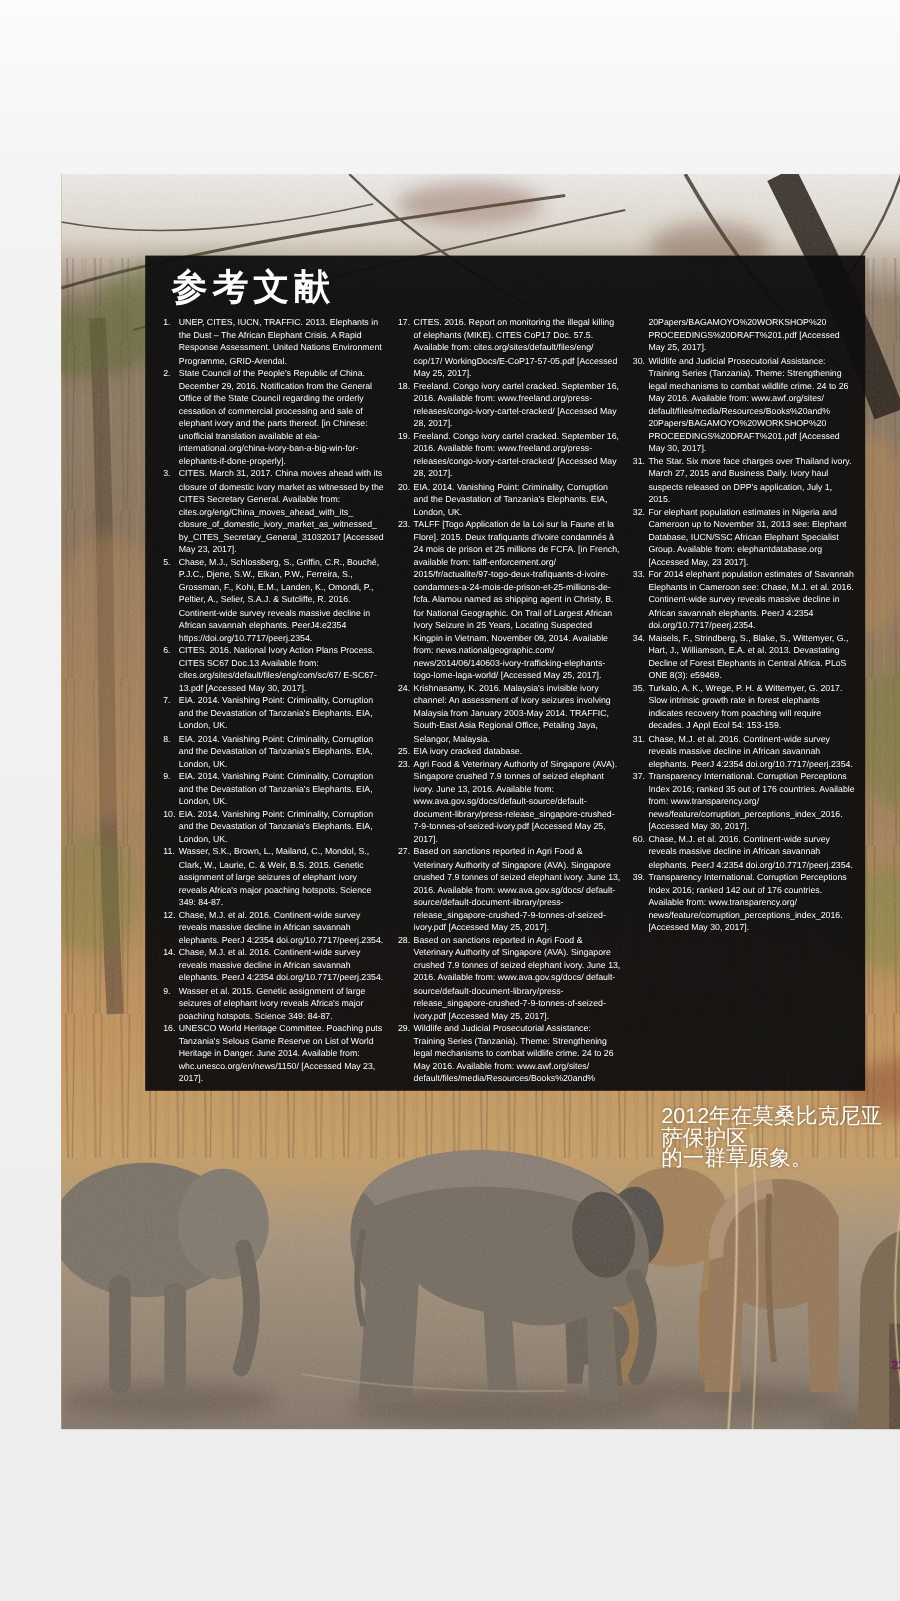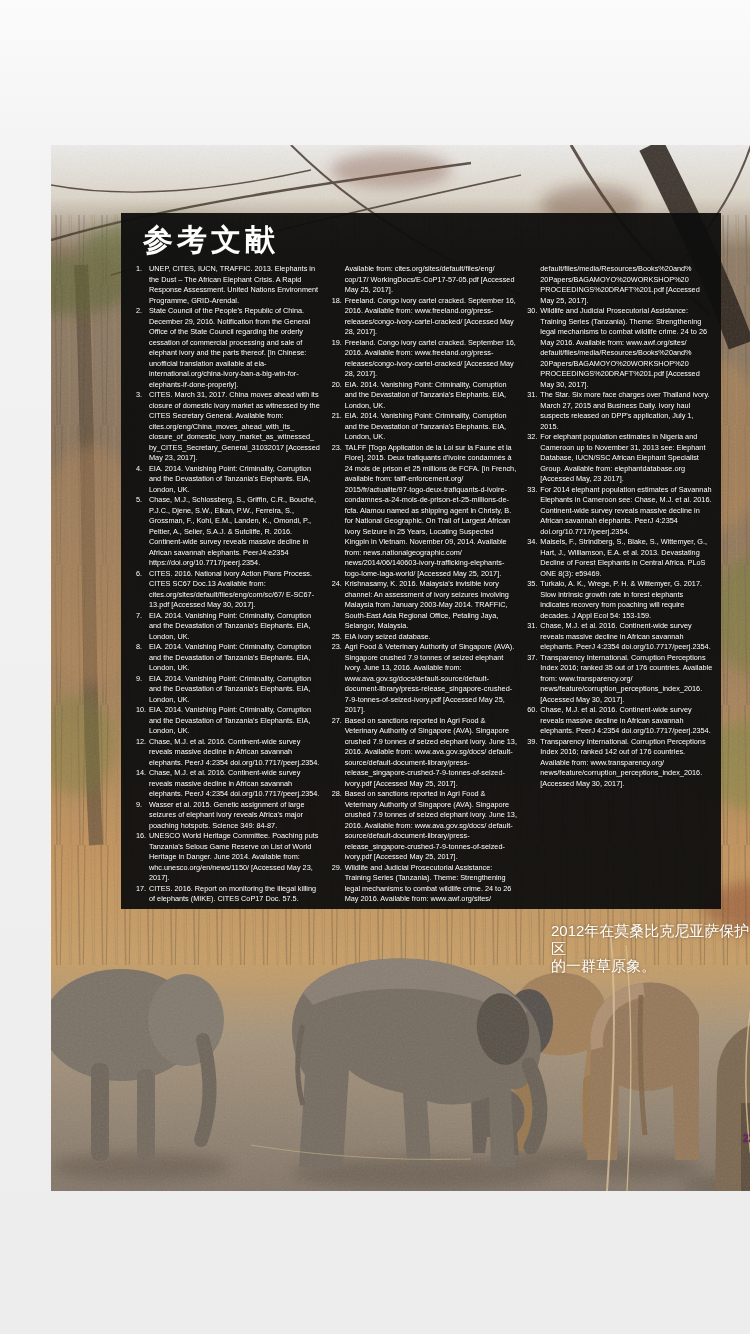--- a/index.html
+++ b/index.html
@@ -23,21 +23,21 @@
     margin:0 0 6px 7px;color:#ffffff;
   }
   .refs{
     height:644px;column-count:3;column-gap:10px;column-fill:auto;
     font-size:7.3px;line-height:10.5px;overflow:hidden;color:#fefefe;
   }
   .ref-item{padding-left:13px;text-indent:-13px;overflow-wrap:anywhere}
   .ref-num{display:inline-block;width:13px;text-indent:0}
   .caption{
     position:absolute;left:500px;top:777px;width:200px;
-    color:#ffffff;font-size:15px;line-height:17.5px;white-space:pre-line;
+    color:#ffffff;font-size:18px;line-height:17.5px;white-space:pre-line;
     text-shadow:0 0 3px rgba(70,45,20,0.55);
   }
   .page-number{
     position:absolute;left:692px;top:988px;color:#701a75;
     font-size:10px;font-weight:bold;text-shadow:0 0 2px rgba(60,40,20,0.5);
   }
 </style>
 </head>
 <body>
 
@@ -144,39 +144,38 @@
     <rect width="740" height="1046" filter="url(#grain)" opacity="0.13"></rect>
   </svg>
 
   <section class="panel">
     <h1 class="panel-title">参考文献</h1>
     <div class="refs">
 
     <div class="ref-item"><span class="ref-num">1.</span><span class="ref-text">UNEP, CITES, IUCN, TRAFFIC. 2013. Elephants in the Dust – The African Elephant Crisis. A Rapid Response Assessment. United Nations Environment Programme, GRID-Arendal.</span></div>
         <div class="ref-item"><span class="ref-num">2.</span><span class="ref-text">State Council of the People's Republic of China. December 29, 2016. Notification from the General Office of the State Council regarding the orderly cessation of commercial processing and sale of elephant ivory and the parts thereof. [in Chinese: unofficial translation available at eia-international.org/china-ivory-ban-a-big-win-for-elephants-if-done-properly].</span></div>
         <div class="ref-item"><span class="ref-num">3.</span><span class="ref-text">CITES. March 31, 2017. China moves ahead with its closure of domestic ivory market as witnessed by the CITES Secretary General. Available from: cites.org/eng/China_moves_ahead_with_its_ closure_of_domestic_ivory_market_as_witnessed_ by_CITES_Secretary_General_31032017 [Accessed May 23, 2017].</span></div>
-        <div class="ref-item"><span class="ref-num">4.</span><span class="ref-text">EIA. 2014. Vanishing Point: Criminality, Corruption and the Devastation of Tanzania's Elephants. EIA, London, UK.</span></div>
         <div class="ref-item"><span class="ref-num">5.</span><span class="ref-text">Chase, M.J., Schlossberg, S., Griffin, C.R., Bouché, P.J.C., Djene, S.W., Elkan, P.W., Ferreira, S., Grossman, F., Kohi, E.M., Landen, K., Omondi, P., Peltier, A., Selier, S.A.J. &amp; Sutcliffe, R. 2016. Continent-wide survey reveals massive decline in African savannah elephants. PeerJ4:e2354 https://doi.org/10.7717/peerj.2354.</span></div>
         <div class="ref-item"><span class="ref-num">6.</span><span class="ref-text">CITES. 2016. National Ivory Action Plans Process. CITES SC67 Doc.13  Available from: cites.org/sites/default/files/eng/com/sc/67/ E-SC67-13.pdf [Accessed May 30, 2017].</span></div>
         <div class="ref-item"><span class="ref-num">7.</span><span class="ref-text">EIA. 2014. Vanishing Point: Criminality, Corruption and the Devastation of Tanzania's Elephants. EIA, London, UK.</span></div>
         <div class="ref-item"><span class="ref-num">8.</span><span class="ref-text">EIA. 2014. Vanishing Point: Criminality, Corruption and the Devastation of Tanzania's Elephants. EIA, London, UK.</span></div>
         <div class="ref-item"><span class="ref-num">9.</span><span class="ref-text">EIA. 2014. Vanishing Point: Criminality, Corruption and the Devastation of Tanzania's Elephants. EIA, London, UK.</span></div>
         <div class="ref-item"><span class="ref-num">10.</span><span class="ref-text">EIA. 2014. Vanishing Point: Criminality, Corruption and the Devastation of Tanzania's Elephants. EIA, London, UK.</span></div>
+        <div class="ref-item"><span class="ref-num">11.</span><span class="ref-text">Wasser, S.K., Brown, L., Mailand, C., Mondol, S., Clark, W., Laurie, C. &amp; Weir, B.S. 2015. Genetic assignment of large seizures of elephant ivory reveals Africa's major poaching hotspots. Science 349: 84-87.</span></div>
         <div class="ref-item"><span class="ref-num">12.</span><span class="ref-text">Chase, M.J. et al. 2016. Continent-wide survey reveals massive decline in African savannah elephants. PeerJ 4:2354 doi.org/10.7717/peerj.2354.</span></div>
         <div class="ref-item"><span class="ref-num">14.</span><span class="ref-text">Chase, M.J. et al. 2016. Continent-wide survey reveals massive decline in African savannah elephants. PeerJ 4:2354 doi.org/10.7717/peerj.2354.</span></div>
         <div class="ref-item"><span class="ref-num">9.</span><span class="ref-text">Wasser et al. 2015. Genetic assignment of large seizures of elephant ivory reveals Africa's major poaching hotspots. Science 349: 84-87.</span></div>
         <div class="ref-item"><span class="ref-num">16.</span><span class="ref-text">UNESCO World Heritage Committee. Poaching puts Tanzania's Selous Game Reserve on List of World Heritage in Danger. June 2014. Available from: whc.unesco.org/en/news/1150/ [Accessed May 23, 2017].</span></div>
         <div class="ref-item"><span class="ref-num">17.</span><span class="ref-text">CITES. 2016. Report on monitoring the illegal killing of elephants (MIKE). CITES CoP17 Doc. 57.5. Available from: cites.org/sites/default/files/eng/ cop/17/ WorkingDocs/E-CoP17-57-05.pdf [Accessed May 25, 2017].</span></div>
         <div class="ref-item"><span class="ref-num">18.</span><span class="ref-text">Freeland. Congo ivory cartel cracked. September 16, 2016. Available from: www.freeland.org/press-releases/congo-ivory-cartel-cracked/ [Accessed May 28, 2017].</span></div>
         <div class="ref-item"><span class="ref-num">19.</span><span class="ref-text">Freeland. Congo ivory cartel cracked. September 16, 2016. Available from: www.freeland.org/press-releases/congo-ivory-cartel-cracked/ [Accessed May 28, 2017].</span></div>
         <div class="ref-item"><span class="ref-num">20.</span><span class="ref-text">EIA. 2014. Vanishing Point: Criminality, Corruption and the Devastation of Tanzania's Elephants. EIA, London, UK.</span></div>
-        <div class="ref-item"><span class="ref-num">21.</span><span class="ref-text">EIA. 2014. Vanishing Point: Criminality, Corruption and the Devastation of Tanzania's Elephants. EIA, London, UK.</span></div>
         <div class="ref-item"><span class="ref-num">23.</span><span class="ref-text">TALFF [Togo Application de la Loi sur la Faune et la Flore]. 2015. Deux trafiquants d'ivoire condamnés à 24 mois de prison et 25 millions de FCFA. [in French, available from: talff-enforcement.org/ 2015/fr/actualite/97-togo-deux-trafiquants-d-ivoire-condamnes-a-24-mois-de-prison-et-25-millions-de-fcfa. Alamou named as shipping agent in Christy, B. for National Geographic. On Trail of Largest African Ivory Seizure in 25 Years, Locating Suspected Kingpin in Vietnam. November 09, 2014. Available from: news.nationalgeographic.com/ news/2014/06/140603-ivory-trafficking-elephants-togo-lome-laga-world/ [Accessed May 25, 2017].</span></div>
         <div class="ref-item"><span class="ref-num">24.</span><span class="ref-text">Krishnasamy, K. 2016. Malaysia's invisible ivory channel: An assessment of ivory seizures involving Malaysia from January 2003-May 2014. TRAFFIC, South-East Asia Regional Office, Petaling Jaya, Selangor, Malaysia.</span></div>
-        <div class="ref-item"><span class="ref-num">25.</span><span class="ref-text">EIA ivory seized database.</span></div>
+        <div class="ref-item"><span class="ref-num">25.</span><span class="ref-text">EIA ivory cracked database.</span></div>
         <div class="ref-item"><span class="ref-num">23.</span><span class="ref-text">Agri Food &amp; Veterinary Authority of Singapore (AVA). Singapore crushed 7.9 tonnes of seized elephant ivory. June 13, 2016. Available from: www.ava.gov.sg/docs/default-source/default-document-library/press-release_singapore-crushed-7-9-tonnes-of-seized-ivory.pdf [Accessed May 25, 2017].</span></div>
         <div class="ref-item"><span class="ref-num">27.</span><span class="ref-text">Based on sanctions reported in Agri Food &amp; Veterinary Authority of Singapore (AVA). Singapore crushed 7.9 tonnes of seized elephant ivory. June 13, 2016. Available from: www.ava.gov.sg/docs/ default-source/default-document-library/press-release_singapore-crushed-7-9-tonnes-of-seized-ivory.pdf [Accessed May 25, 2017].</span></div>
         <div class="ref-item"><span class="ref-num">28.</span><span class="ref-text">Based on sanctions reported in Agri Food &amp; Veterinary Authority of Singapore (AVA). Singapore crushed 7.9 tonnes of seized elephant ivory. June 13, 2016. Available from: www.ava.gov.sg/docs/ default-source/default-document-library/press-release_singapore-crushed-7-9-tonnes-of-seized-ivory.pdf [Accessed May 25, 2017].</span></div>
         <div class="ref-item"><span class="ref-num">29.</span><span class="ref-text">Wildlife and Judicial Prosecutorial Assistance: Training Series (Tanzania). Theme: Strengthening legal mechanisms to combat wildlife crime. 24 to 26 May 2016. Available from: www.awf.org/sites/ default/files/media/Resources/Books%20and% 20Papers/BAGAMOYO%20WORKSHOP%20 PROCEEDINGS%20DRAFT%201.pdf [Accessed May 25, 2017].</span></div>
         <div class="ref-item"><span class="ref-num">30.</span><span class="ref-text">Wildlife and Judicial Prosecutorial Assistance: Training Series (Tanzania). Theme: Strengthening legal mechanisms to combat wildlife crime. 24 to 26 May 2016. Available from: www.awf.org/sites/ default/files/media/Resources/Books%20and% 20Papers/BAGAMOYO%20WORKSHOP%20 PROCEEDINGS%20DRAFT%201.pdf [Accessed May 30, 2017].</span></div>
         <div class="ref-item"><span class="ref-num">31.</span><span class="ref-text">The Star. Six more face charges over Thailand ivory. March 27, 2015 and Business Daily. Ivory haul suspects released on DPP's application, July 1, 2015.</span></div>
         <div class="ref-item"><span class="ref-num">32.</span><span class="ref-text">For elephant population estimates in Nigeria and Cameroon up to November 31, 2013 see: Elephant Database, IUCN/SSC African Elephant Specialist Group. Available from: elephantdatabase.org [Accessed May, 23 2017].</span></div>
         <div class="ref-item"><span class="ref-num">33.</span><span class="ref-text">For 2014 elephant population estimates of Savannah Elephants in Cameroon see: Chase, M.J. et al. 2016. Continent-wide survey reveals massive decline in African savannah elephants. PeerJ 4:2354 doi.org/10.7717/peerj.2354.</span></div>
         <div class="ref-item"><span class="ref-num">34.</span><span class="ref-text">Maisels, F., Strindberg, S., Blake, S., Wittemyer, G., Hart, J., Williamson, E.A. et al. 2013. Devastating Decline of Forest Elephants in Central Africa. PLoS ONE 8(3): e59469.</span></div>
         <div class="ref-item"><span class="ref-num">35.</span><span class="ref-text">Turkalo, A. K., Wrege, P. H. &amp; Wittemyer, G. 2017. Slow intrinsic growth rate in forest elephants indicates recovery from poaching will require decades. J Appl Ecol 54: 153-159.</span></div>

